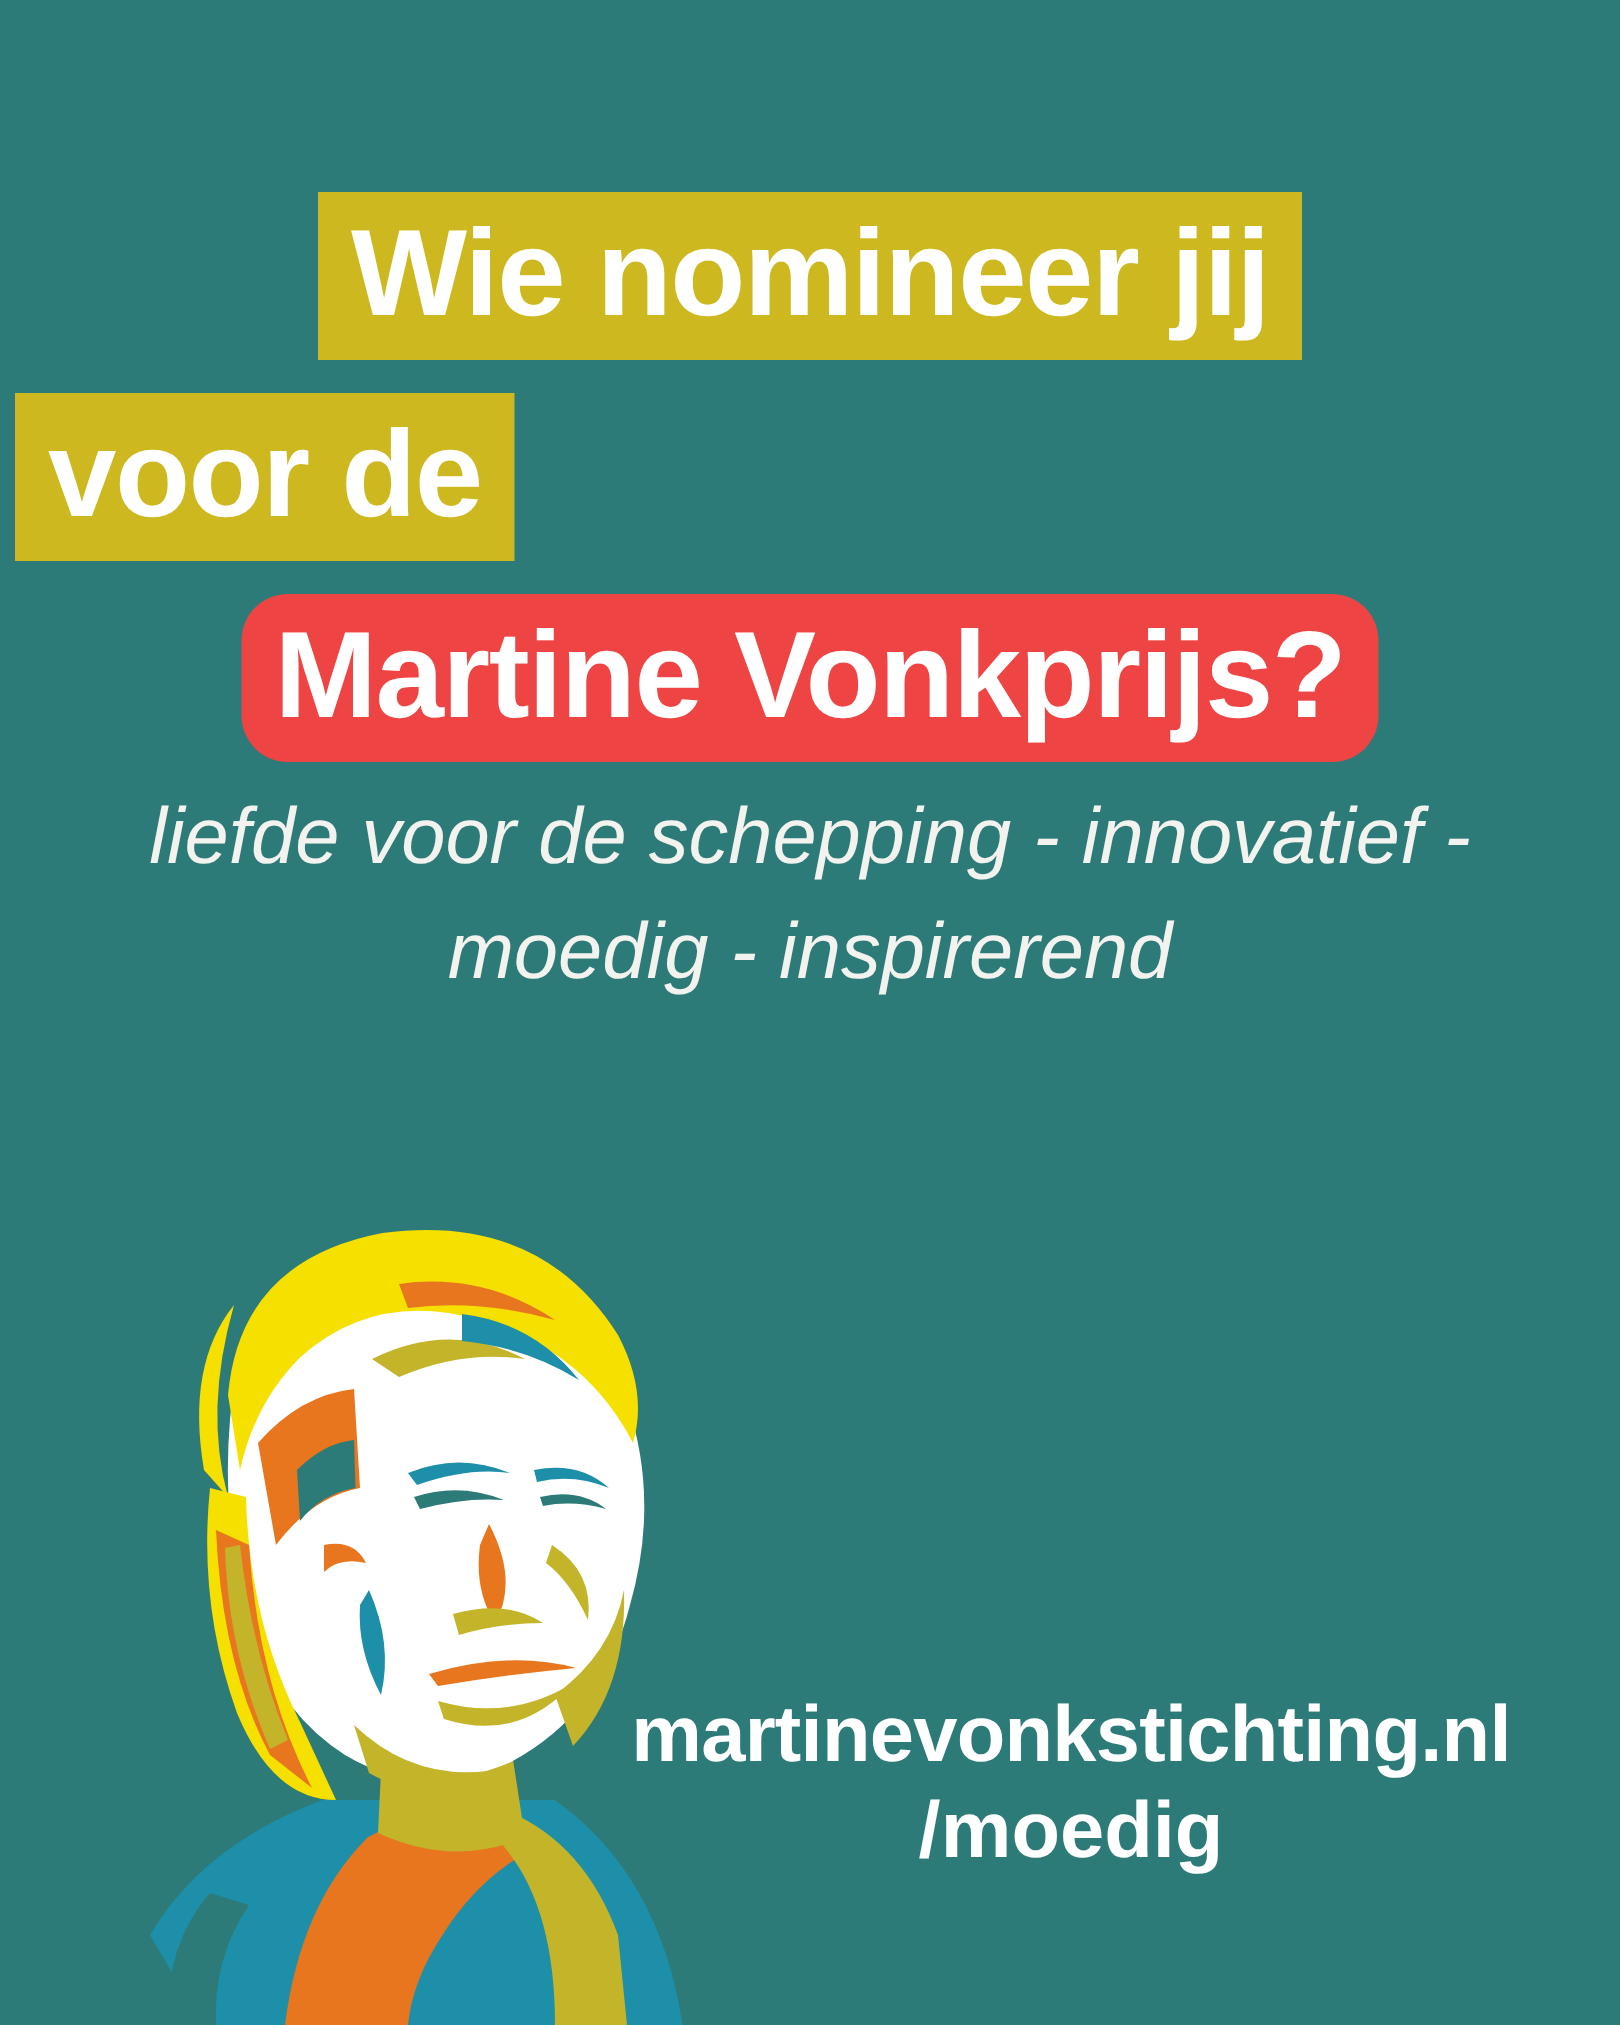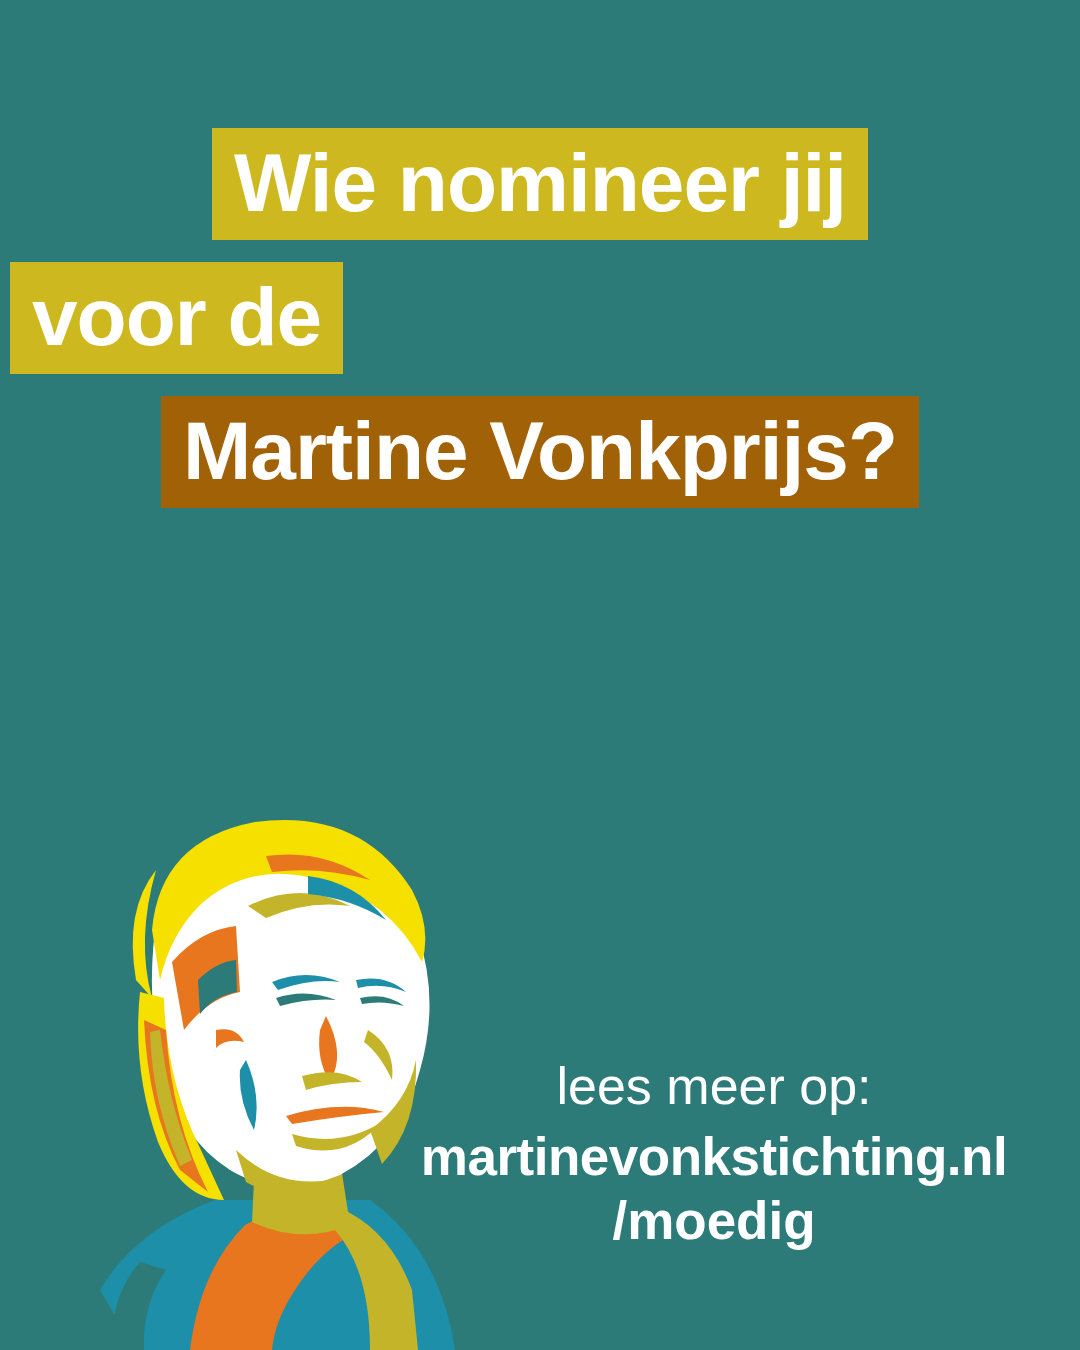--- a/index.html
+++ b/index.html
@@ -102,23 +102,24 @@
   .portrait svg { display: block; width: 100%; height: 100%; }
 </style>
 </head>
 <body>
 
 <div class="poster" style="background: rgb(45, 123, 120);">
 
   <div class="headline">
     <span class="headline-line hl-1" style="background: rgb(206, 184, 31);">Wie nomineer jij</span>
     <span class="headline-line hl-2" style="background: rgb(206, 184, 31);">voor de</span>
-    <span class="headline-line hl-3" style="background: #a16207;">Martine Vonkprijs?</span>
+    <span class="headline-line hl-3" style="background: #ef4444; border-radius: 31px;">Martine Vonkprijs?</span>
   </div>
 
+  <div class="subtitle">liefde voor de schepping - innovatief - moedig - inspirerend</div>
 
   <div class="portrait">
     <svg viewBox="0 0 520 620" xmlns="http://www.w3.org/2000/svg" aria-hidden="true">
 
       <path d="M95 620 L60 560 Q95 500 175 470 L330 470 Q400 520 415 620 Z" fill="#1d8fa8"></path>
       <path d="M150 620 Q160 540 205 495 Q250 470 300 478 L320 500 Q280 520 255 560 Q235 590 232 620 Z" fill="#e8761e"></path>
       <path d="M300 478 Q350 500 372 560 L378 620 L330 620 Q330 540 295 500 Z" fill="#c3b42a"></path>
       <path d="M72 620 Q70 566 100 532 L126 540 Q102 575 104 620 Z" fill="#2d7b78"></path>
 
       <path d="M215 430 L300 430 L310 495 Q262 515 212 492 Z" fill="#c3b42a"></path>
@@ -150,18 +151,17 @@
       <path d="M252 404 Q300 418 342 392 Q306 432 256 416 Z" fill="#c3b42a"></path>
 
       <path d="M196 420 Q240 462 300 448 Q252 478 206 452 Z" fill="#c3b42a"></path>
       <path d="M330 400 Q368 372 376 330 Q378 396 342 434 Z" fill="#c3b42a"></path>
       <path d="M206 330 Q222 366 214 400 Q198 370 200 340 Z" fill="#1d8fa8"></path>
       <path d="M176 300 Q196 296 204 312 Q186 308 176 318 Z" fill="#e8761e"></path>
     </svg>
   </div>
 
   <div class="cta">
-    <div class="cta-lead">lees meer op:</div>
     <div class="cta-url">martinevonkstichting.nl</div>
     <div class="cta-url-2">/moedig</div>
   </div>
 
 </div>
 
 </body></html>

